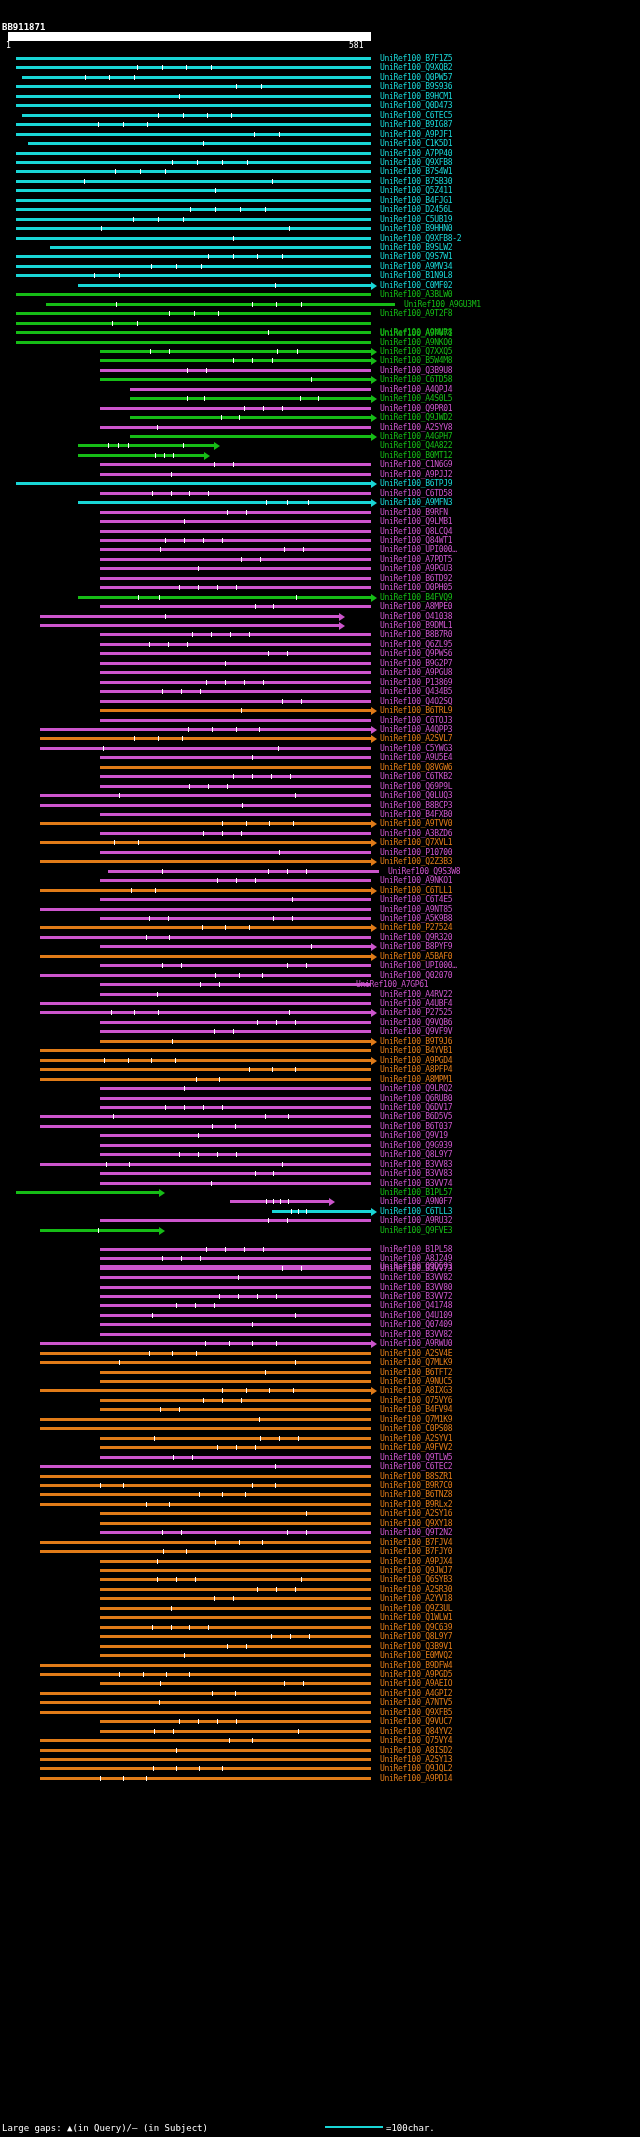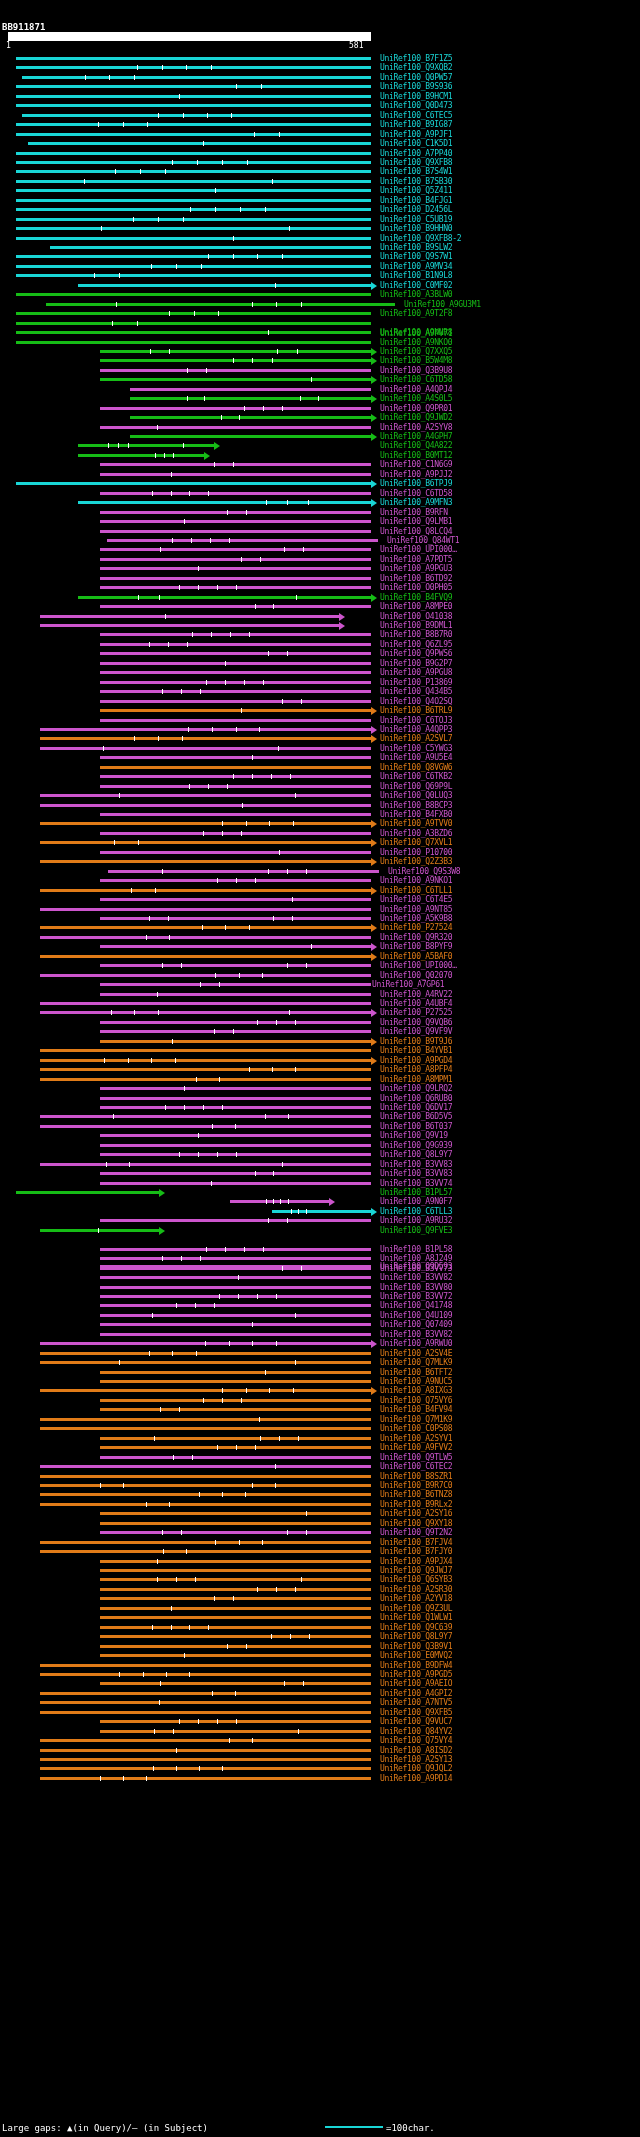--- a/index.html
+++ b/index.html
@@ -349,21 +349,21 @@
       </div>
       <div class="row" style="left: 0px; top: 517.05px; width: 640px;">
         <div class="bar" style="left: 100px; width: 271px; background: rgb(204, 85, 204);"></div>
         <div class="tick" style="left: 184px;"></div>
         <div class="lbltxt" style="left: 380px; top: 0px; color: rgb(204, 85, 204);">UniRef100_Q9LMB1</div>
       </div>
       <div class="row" style="left: 0px; top: 526.5px; width: 640px;">
         <div class="bar" style="left: 100px; width: 271px; background: rgb(204, 85, 204);"></div>
         <div class="lbltxt" style="left: 380px; top: 0px; color: rgb(204, 85, 204);">UniRef100_Q8LCQ4</div>
       </div>
-      <div class="row" style="left: 7px; top: 535.95px; width: 544px;">
+      <div class="row" style="left: 0px; top: 535.95px; width: 544px;">
         <div class="bar" style="left: 100px; width: 271px; background: rgb(204, 85, 204);"></div>
         <div class="tick" style="left: 221.9px;"></div>
         <div class="tick" style="left: 203px;"></div>
         <div class="tick" style="left: 184px;"></div>
         <div class="tick" style="left: 165px;"></div>
         <div class="lbltxt" style="left: 380px; top: 0px; color: rgb(204, 85, 204);">UniRef100_Q84WT1</div>
       </div>
       <div class="row" style="left: 0px; top: 545.4px; width: 640px;">
         <div class="bar" style="left: 100px; width: 271px; background: rgb(204, 85, 204);"></div>
         <div class="tick" style="left: 159.6px;"></div>
@@ -651,21 +651,21 @@
         <div class="bar" style="left: 40px; width: 331px; background: rgb(204, 85, 204);"></div>
         <div class="tick" style="left: 261.8px;"></div>
         <div class="tick" style="left: 238.6px;"></div>
         <div class="tick" style="left: 215.4px;"></div>
         <div class="lbltxt" style="left: 380px; top: 0px; color: rgb(204, 85, 204);">UniRef100_Q02070</div>
       </div>
       <div class="row" style="left: 0px; top: 980.1px; width: 640px;">
         <div class="bar" style="left: 100px; width: 271px; background: rgb(204, 85, 204);"></div>
         <div class="tick" style="left: 219.2px;"></div>
         <div class="tick" style="left: 200.3px;"></div>
-        <div class="lbltxt" style="left: 372px; top: 0px; color: rgb(204, 85, 204);">UniRef100_A7GP61</div>
+        <div class="lbltxt" style="left: 356px; top: 0px; color: rgb(204, 85, 204);">UniRef100_A7GP61</div>
       </div>
       <div class="row" style="left: 0px; top: 989.55px; width: 640px;">
         <div class="bar" style="left: 100px; width: 271px; background: rgb(204, 85, 204);"></div>
         <div class="tick" style="left: 156.9px;"></div>
         <div class="lbltxt" style="left: 380px; top: 0px; color: rgb(204, 85, 204);">UniRef100_A4RV22</div>
       </div>
       <div class="row" style="left: 0px; top: 999px; width: 640px;">
         <div class="bar" style="left: 40px; width: 331px; background: rgb(204, 85, 204);"></div>
         <div class="lbltxt" style="left: 380px; top: 0px; color: rgb(204, 85, 204);">UniRef100_A4UBF4</div>
       </div>

